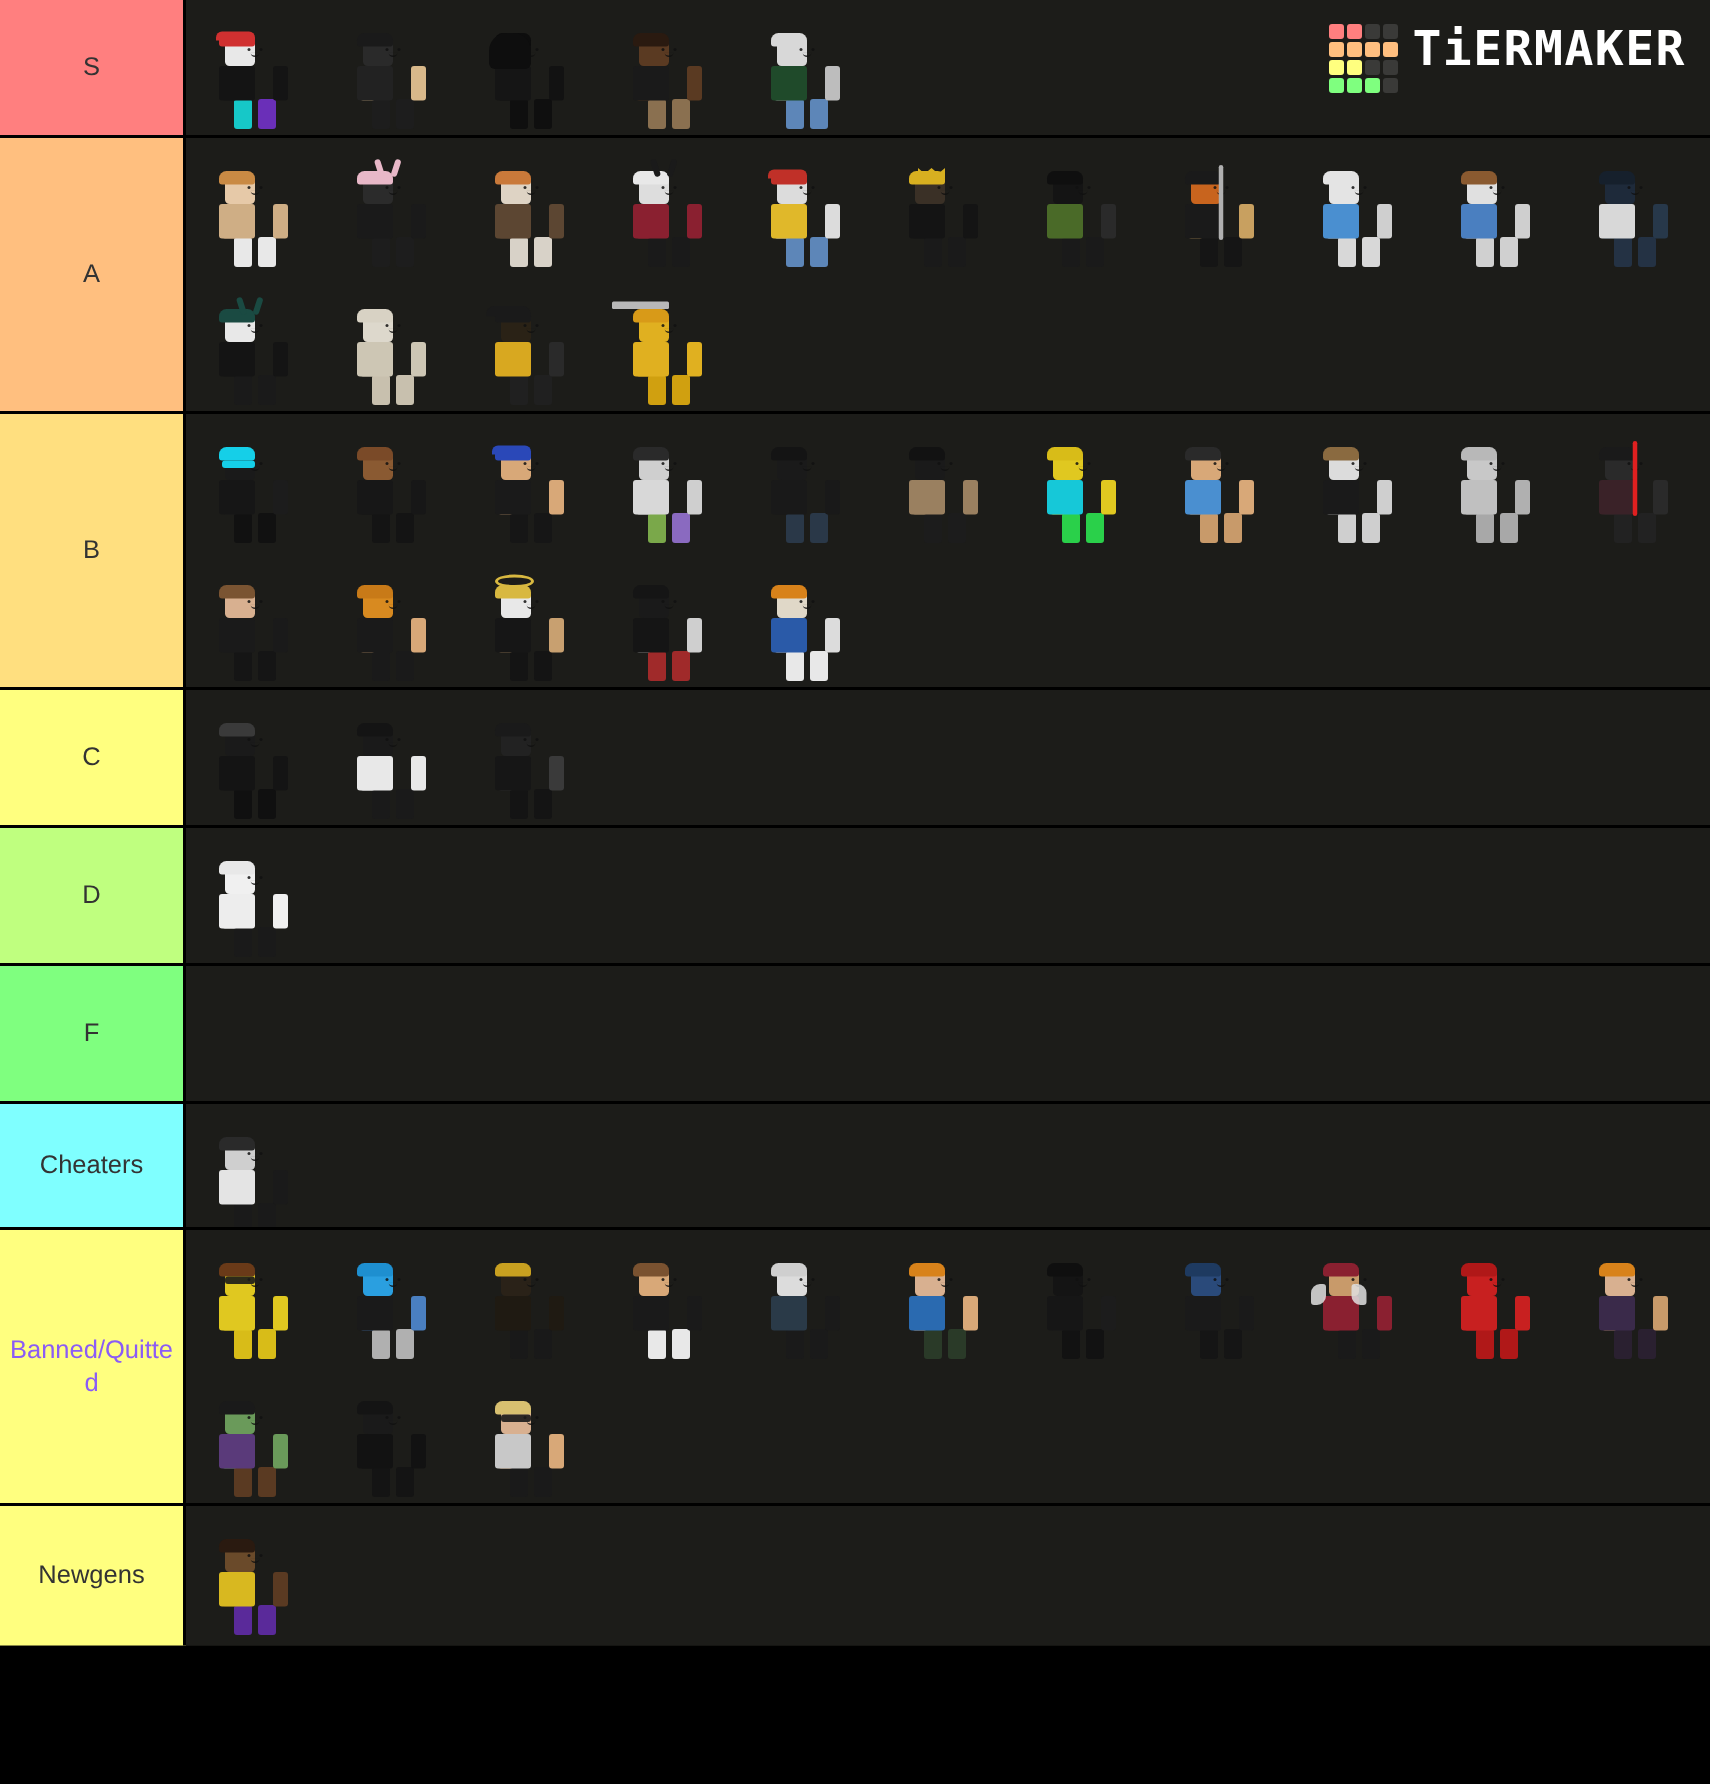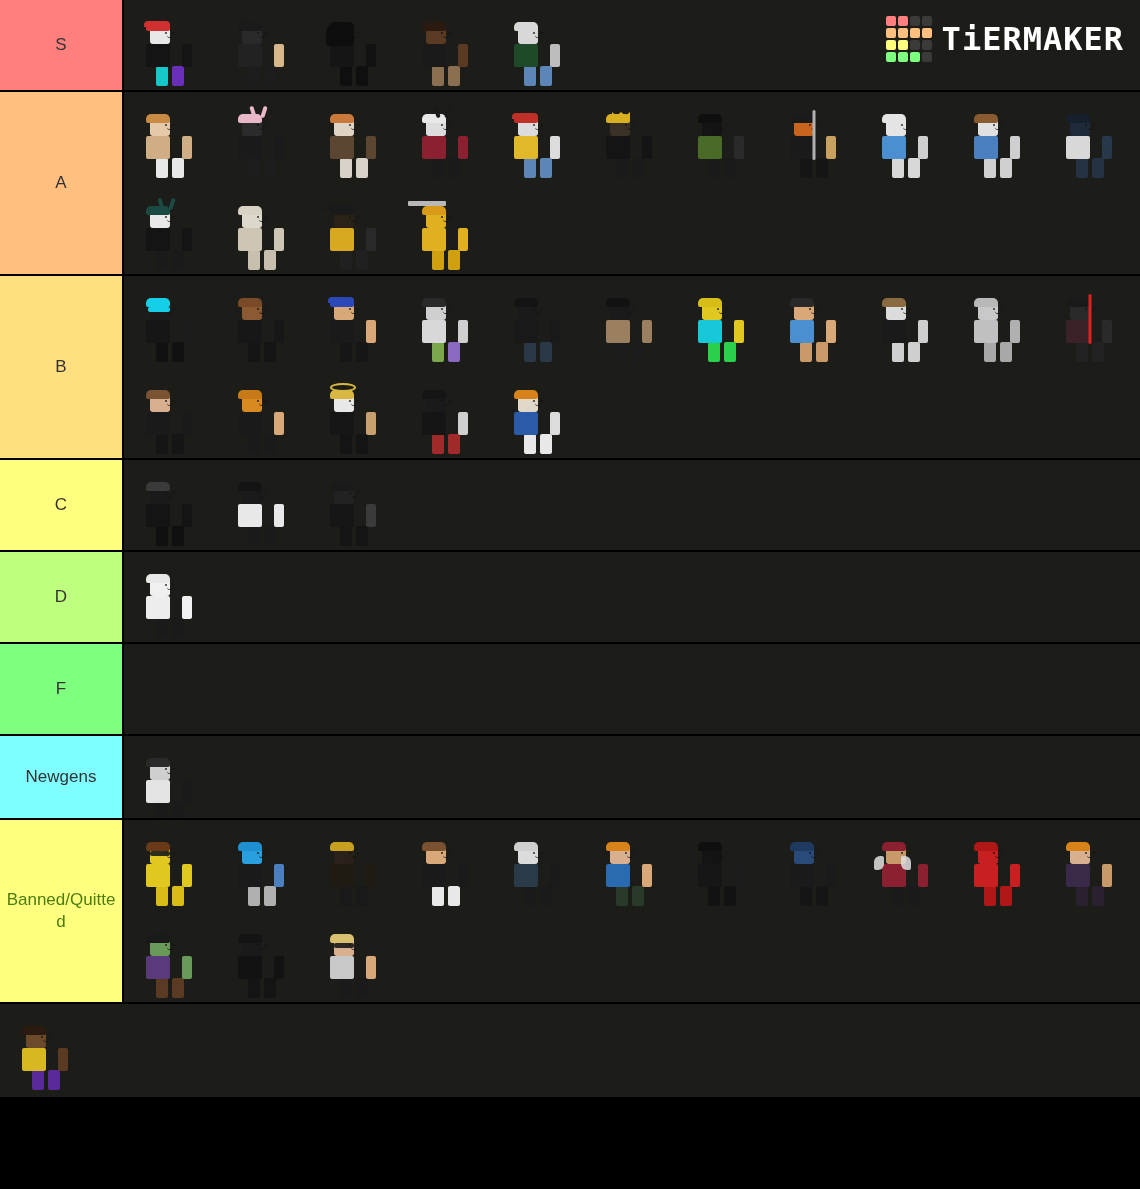--- a/index.html
+++ b/index.html
@@ -78,21 +78,21 @@
   
   .face{position:absolute;left:50%;transform:translateX(-50%);top:6px;
         width:12px;height:5px;opacity:.85;}
   .face i{position:absolute;top:0;width:2px;height:2px;background:#111;border-radius:50%;}
   .face i:nth-child(1){left:1px;} .face i:nth-child(2){right:1px;}
   .face b{position:absolute;bottom:0;left:3px;width:6px;height:2px;
           border-bottom:1px solid #111;border-radius:0 0 4px 4px;}
   
   #logo{
     position:absolute;right:16px;top:16px;
-    display:flex;align-items:center;gap:10px;
+    display:flex;align-items:flex-start;gap:10px;
     pointer-events:none;
   }
   #logo-grid{
     display:grid;grid-template-columns:repeat(4,10px);
     grid-template-rows:repeat(4,10px);gap:2px;
   }
   #logo-grid span{display:block;width:10px;height:10px;border-radius:2px;}
   #logo-text{
     color:#fff;font-size:32px;font-weight:bold;letter-spacing:1px;
     font-family:"DejaVu Sans Mono","Liberation Mono",monospace;
@@ -903,21 +903,21 @@
           </div>
         </div>
       </div>
       <div class="tier-row" style="height: 92px;">
         <div class="tier-label" style="background: rgb(127, 255, 127); color: rgb(51, 51, 51);">F</div>
         <div class="tier-items" style="background: rgb(28, 28, 25);">
           <div class="item-row"></div>
         </div>
       </div>
       <div class="tier-row" style="height: 84px;">
-        <div class="tier-label" style="background: rgb(127, 255, 255); color: rgb(51, 51, 51);">Newgens</div>
+        <div class="tier-label" style="background: rgb(127, 255, 255); color: rgb(51, 51, 51);">Cheaters</div>
         <div class="tier-items" style="background: rgb(28, 28, 25);">
           <div class="item-row">
             <div class="item">
               <div class="av">
                 <div class="av-wrap">
                   <div class="legL" style="position: absolute; left: 9px; bottom: 0px; width: 12px; height: 20px; background: rgb(26, 26, 26); border-radius: 2px;"></div>
                   <div class="legR" style="position: absolute; right: 9px; bottom: 0px; width: 12px; height: 20px; background: rgb(26, 26, 26); border-radius: 2px;"></div>
                   <div class="armL" style="position: absolute; left: 1px; bottom: 19px; width: 10px; height: 23px; background: rgb(26, 26, 26); border-radius: 2px;"></div>
                   <div class="armR" style="position: absolute; right: 1px; bottom: 19px; width: 10px; height: 23px; background: rgb(26, 26, 26); border-radius: 2px;"></div>
                   <div class="torso" style="position: absolute; left: 11px; bottom: 19px; width: 24px; height: 23px; background: rgb(228, 228, 228); border-radius: 2px;"></div>
@@ -928,21 +928,21 @@
                     <i></i>
                     <b></b>
                   </div>
                 </div>
               </div>
             </div>
           </div>
         </div>
       </div>
       <div class="tier-row" style="height: 184px;">
-        <div class="tier-label" style="background: rgb(255, 255, 127); color: #4d7c0f;">Banned/Quitted</div>
+        <div class="tier-label" style="background: rgb(255, 255, 127); color: #8b5cf6;">Banned/Quitted</div>
         <div class="tier-items" style="background: rgb(28, 28, 25);">
           <div class="item-row">
             <div class="item">
               <div class="av">
                 <div class="av-wrap">
                   <div class="legL" style="position: absolute; left: 9px; bottom: 0px; width: 12px; height: 20px; background: rgb(216, 188, 24); border-radius: 2px;"></div>
                   <div class="legR" style="position: absolute; right: 9px; bottom: 0px; width: 12px; height: 20px; background: rgb(216, 188, 24); border-radius: 2px;"></div>
                   <div class="armL" style="position: absolute; left: 1px; bottom: 19px; width: 10px; height: 23px; background: rgb(224, 200, 32); border-radius: 2px;"></div>
                   <div class="armR" style="position: absolute; right: 1px; bottom: 19px; width: 10px; height: 23px; background: rgb(224, 200, 32); border-radius: 2px;"></div>
                   <div class="torso" style="position: absolute; left: 11px; bottom: 19px; width: 24px; height: 23px; background: rgb(224, 200, 32); border-radius: 2px;"></div>
@@ -1193,20 +1193,21 @@
                     <b></b>
                   </div>
                   <div class="acc" style="position: absolute; left: 13px; bottom: 50px; width: 20px; height: 5px; background: rgb(26, 26, 26); border-radius: 2px; opacity: 0.9;"></div>
                 </div>
               </div>
             </div>
           </div>
         </div>
       </div>
       <div class="tier-row" style="height: 93px;">
+        <div class="tier-label" style="background: rgb(255, 255, 127); color: rgb(51, 51, 51);">Newgens</div>
         <div class="tier-items" style="background: rgb(28, 28, 25);">
           <div class="item-row">
             <div class="item">
               <div class="av">
                 <div class="av-wrap">
                   <div class="legL" style="position: absolute; left: 9px; bottom: 0px; width: 12px; height: 20px; background: rgb(90, 42, 154); border-radius: 2px;"></div>
                   <div class="legR" style="position: absolute; right: 9px; bottom: 0px; width: 12px; height: 20px; background: rgb(90, 42, 154); border-radius: 2px;"></div>
                   <div class="armL" style="position: absolute; left: 1px; bottom: 19px; width: 10px; height: 23px; background: rgb(90, 58, 34); border-radius: 2px;"></div>
                   <div class="armR" style="position: absolute; right: 1px; bottom: 19px; width: 10px; height: 23px; background: rgb(90, 58, 34); border-radius: 2px;"></div>
                   <div class="torso" style="position: absolute; left: 11px; bottom: 19px; width: 24px; height: 23px; background: rgb(216, 184, 32); border-radius: 2px;"></div>

